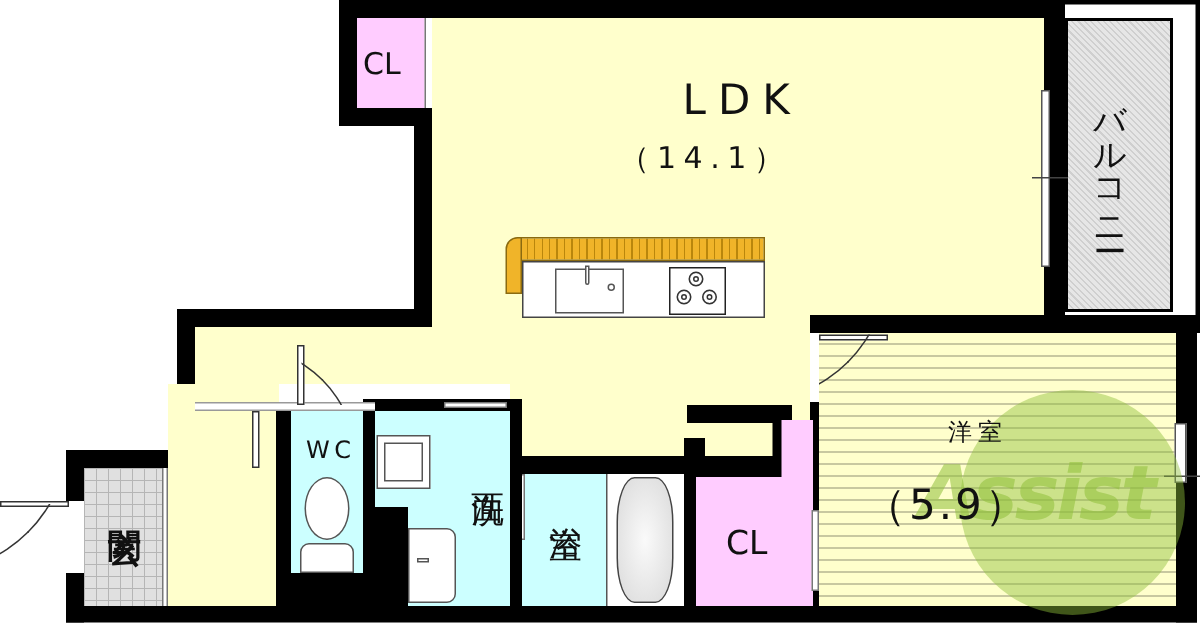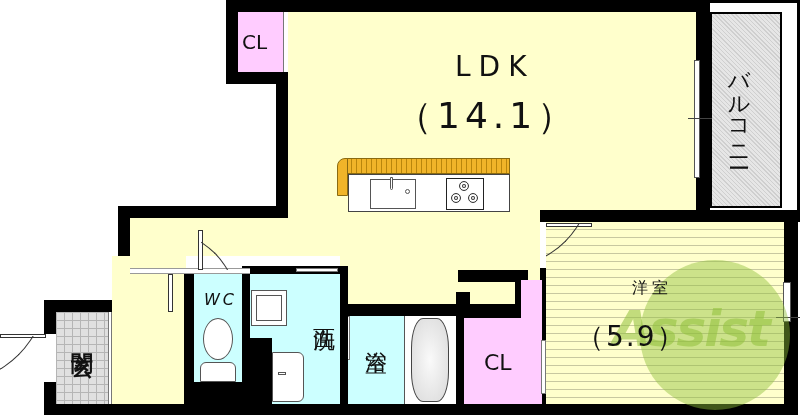--- a/index.html
+++ b/index.html
@@ -47,21 +47,21 @@
 <div class="abs ldk" style="left:288px;top:200px;width:252px;height:56px;"></div>
 <div class="abs ldk" style="left:340px;top:256px;width:200px;height:54px;"></div>
 <div class="abs ldk" style="left:112px;top:256px;width:72px;height:148px;"></div>
 <div class="abs ldk" style="left:130px;top:218px;width:56px;height:92px;"></div>
 
 <div class="abs pink" style="left:238px;top:12px;width:46px;height:60px;"></div>
 <div class="abs" style="left:283px;top:12px;width:5px;height:60px;background:#fff;border-left:1px solid #777;"></div>
 <div class="lbl" style="left:242px;top:30px;font-size:20px;">CL</div>
 
 <div class="lbl" style="left:455px;top:50px;font-size:28px;letter-spacing:8px;">LDK</div>
-<div class="lbl" style="left:396px;top:92px;font-size:36px;letter-spacing:5px;">（14.1）</div>
+<div class="lbl" style="left:413px;top:92px;font-size:20px;letter-spacing:5px;">（14.1）</div>
 
 <div class="abs" style="left:346px;top:158px;width:164px;height:16px;background:repeating-linear-gradient(90deg,#f0b429 0px,#f0b429 4px,#b9860c 4px,#b9860c 5px);border:1px solid #8a6a10;"></div>
 <div class="abs" style="left:337px;top:158px;width:11px;height:38px;background:#f0b429;border:1px solid #8a6a10;border-radius:8px 0 0 0;"></div>
 <div class="abs" style="left:348px;top:174px;width:162px;height:38px;background:#fff;border:1px solid #444;"></div>
 <div class="abs" style="left:370px;top:179px;width:46px;height:30px;border:1px solid #555;"></div>
 <div class="abs" style="left:390px;top:177px;width:3px;height:13px;background:#fff;border:1px solid #555;border-radius:0 0 2px 2px;"></div>
 <div class="abs" style="left:405px;top:189px;width:5px;height:5px;border:1px solid #555;border-radius:50%;"></div>
 <div class="abs" style="left:446px;top:178px;width:38px;height:32px;border:1px solid #222;background:#fff;"></div>
 <div class="abs arc" style="left:459px;top:181px;width:10px;height:10px;border-radius:50%;box-shadow:inset 0 0 0 2px #fff, inset 0 0 0 3px #333;"></div>
 <div class="abs arc" style="left:451px;top:193px;width:10px;height:10px;border-radius:50%;box-shadow:inset 0 0 0 2px #fff, inset 0 0 0 3px #333;"></div>
@@ -115,21 +115,21 @@
 <div class="abs" style="left:278px;top:372px;width:8px;height:3px;border:1px solid #555;"></div>
 <div class="lbl vert" style="left:309px;top:311px;font-size:22px;">洗面</div>
 
 <div class="abs wall" style="left:184px;top:270px;width:10px;height:134px;"></div>
 <div class="abs wall" style="left:242px;top:270px;width:8px;height:134px;"></div>
 <div class="abs wall" style="left:194px;top:382px;width:48px;height:22px;"></div>
 <div class="abs blue" style="left:194px;top:274px;width:48px;height:108px;"></div>
 <div class="abs" style="left:184px;top:268px;width:66px;height:6px;background:#fff;border-top:1px solid #999;border-bottom:1px solid #999;"></div>
 <div class="abs door-leaf" style="left:198px;top:230px;width:5px;height:40px;"></div>
 <div class="abs" style="left:160px;top:230px;width:78px;height:80px;border-right:1px solid #333;border-top:1px solid #333;border-radius:0 78px 0 0;clip-path:inset(0 0 40px 41px);"></div>
-<div class="lbl" style="left:204px;top:290px;font-size:16px;letter-spacing:3px;font-style:italic;">WC</div>
+<div class="lbl" style="left:204px;top:290px;font-size:16px;letter-spacing:3px;">WC</div>
 <div class="abs" style="left:203px;top:318px;width:30px;height:42px;background:#fff;border:1px solid #555;border-radius:50%;"></div>
 <div class="abs" style="left:200px;top:362px;width:36px;height:20px;background:#fff;border:1px solid #555;border-radius:6px 6px 0 0;"></div>
 
 <div class="abs" style="left:130px;top:268px;width:54px;height:6px;background:#fff;border-top:1px solid #999;border-bottom:1px solid #999;"></div>
 <div class="abs door-leaf" style="left:168px;top:274px;width:5px;height:38px;"></div>
 <div class="abs" style="left:96px;top:236px;width:76px;height:76px;border-left:1px solid #333;border-bottom:1px solid #333;border-radius:0 0 0 76px;clip-path:inset(38px 38px 0 38px);"></div>
 
 <div class="abs tile" style="left:56px;top:312px;width:52px;height:92px;"></div>
 <div class="abs" style="left:108px;top:312px;width:4px;height:92px;background:#fff;border-left:1px solid #777;border-right:1px solid #777;"></div>
 <div class="lbl vert" style="left:67px;top:336px;font-size:22px;font-weight:bold;">玄関</div>

